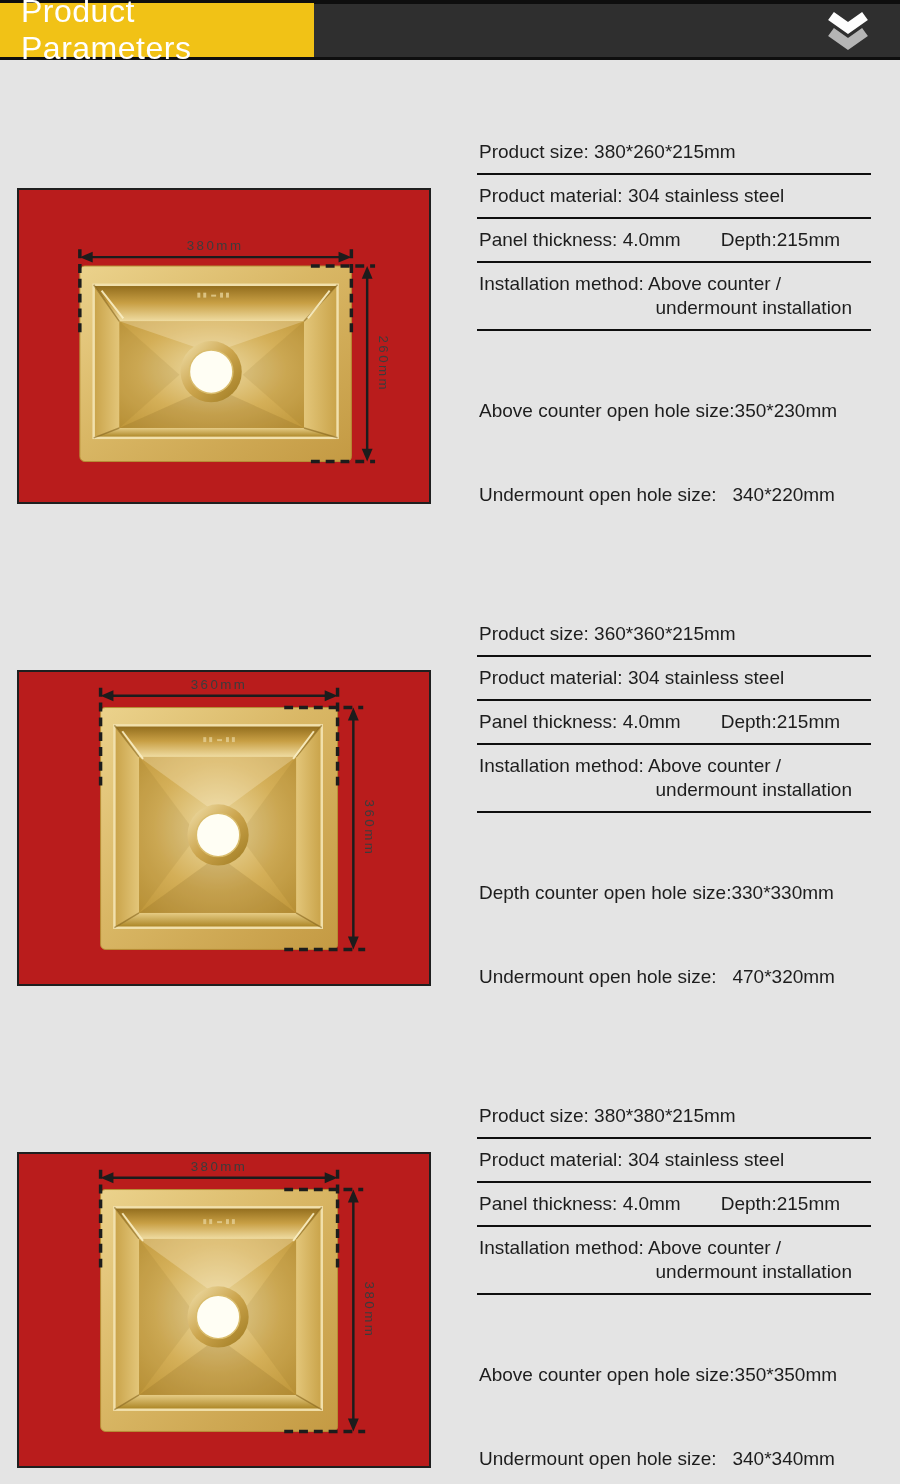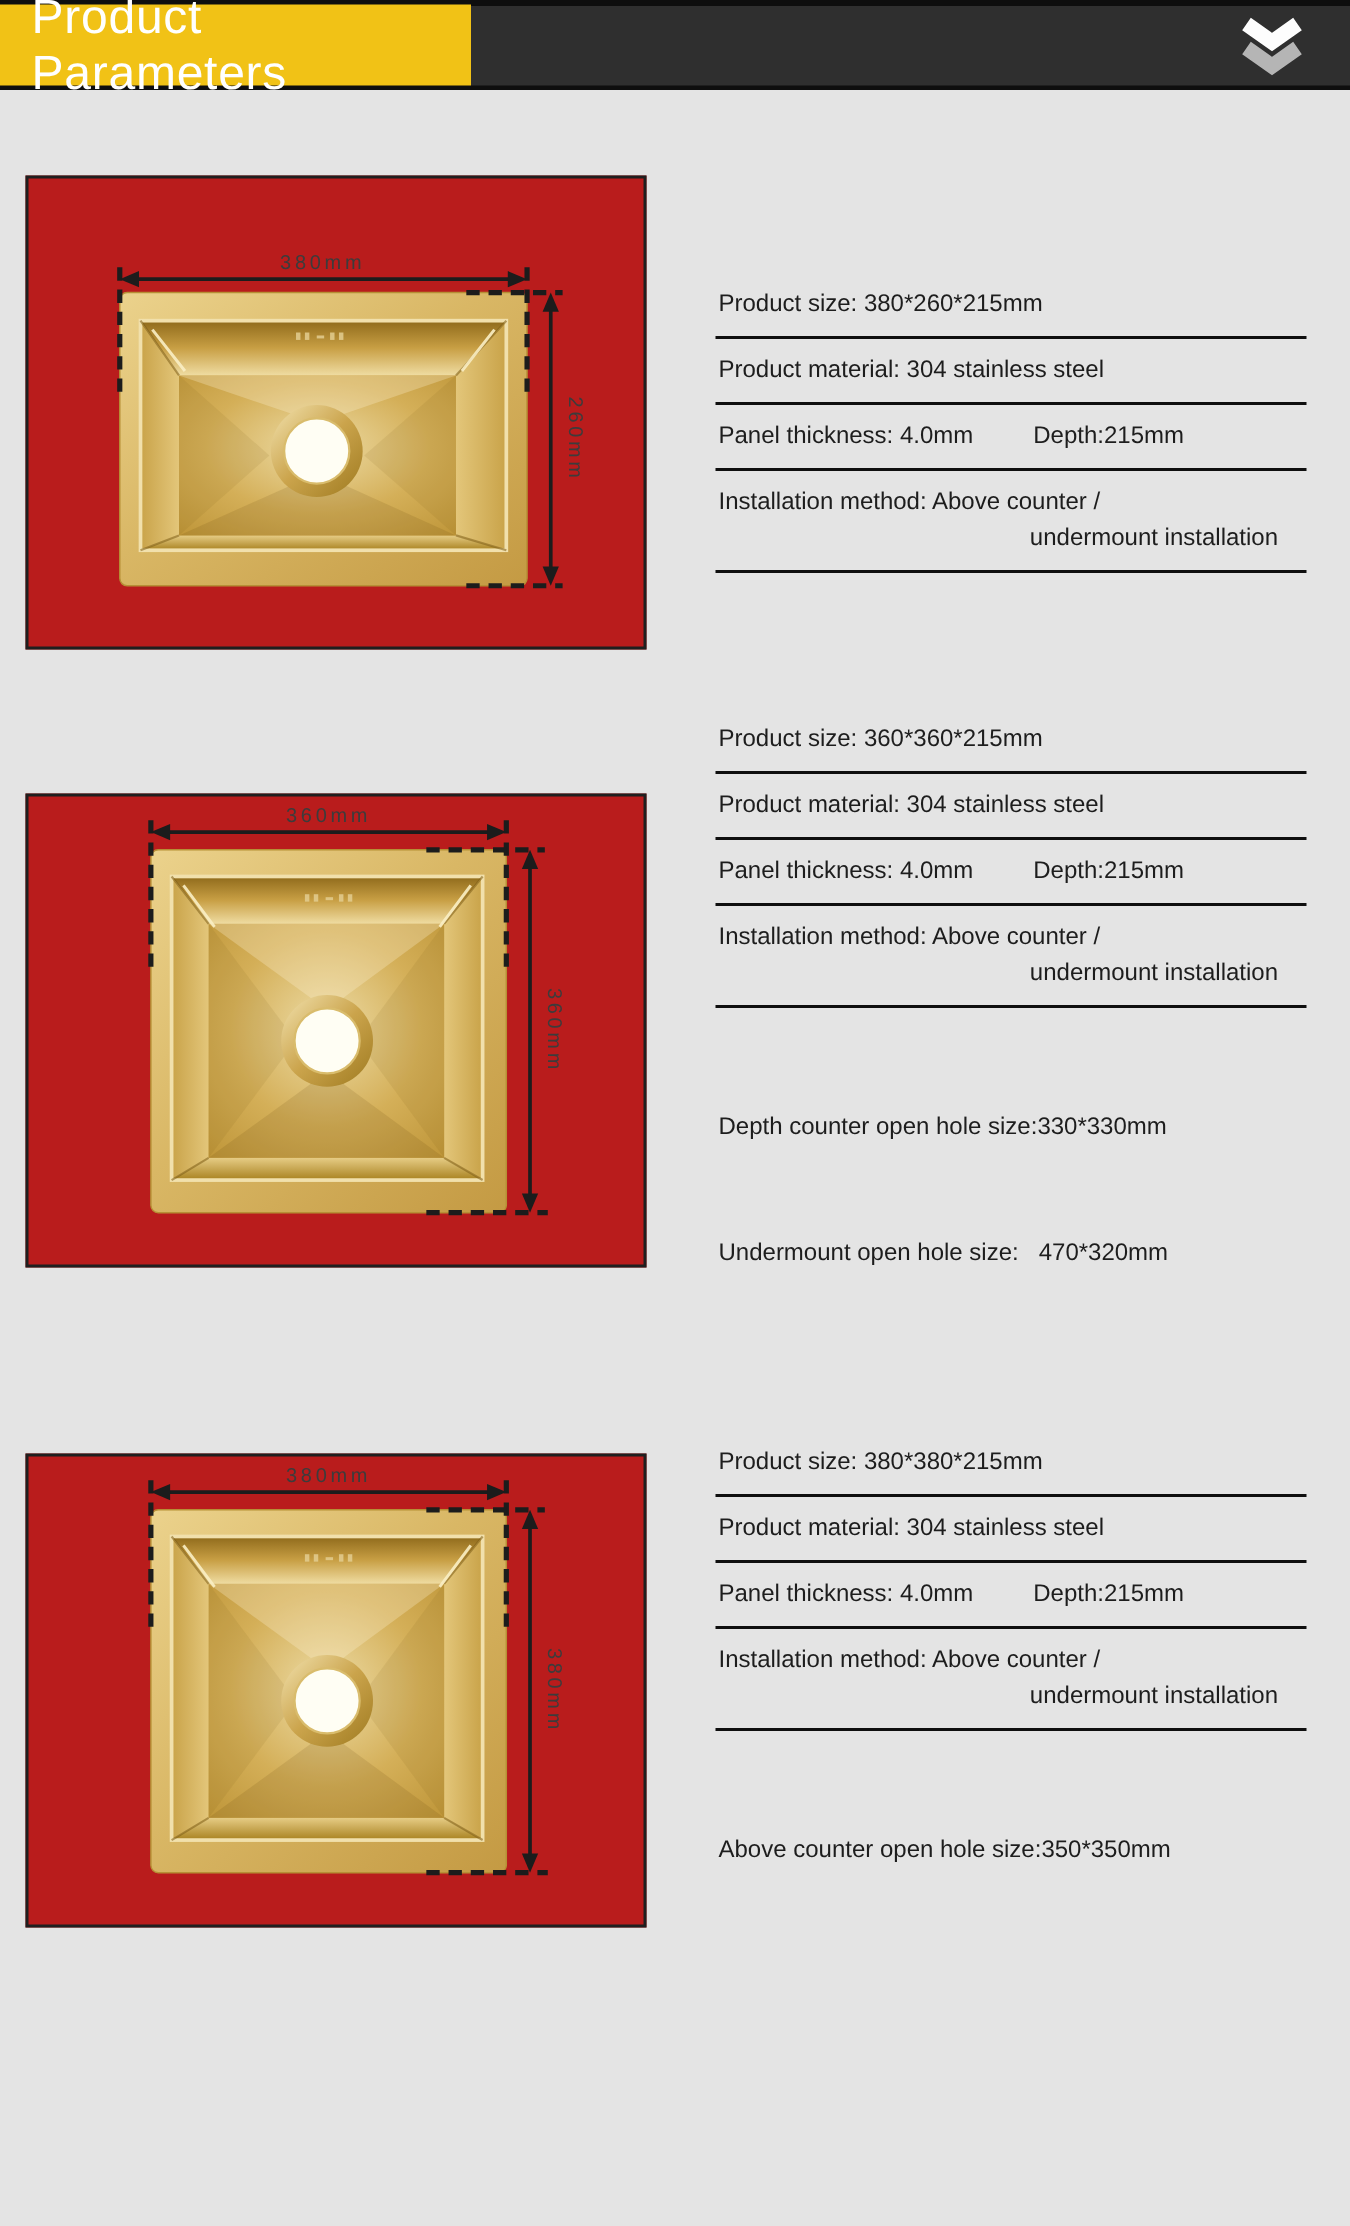--- a/index.html
+++ b/index.html
@@ -14,21 +14,21 @@
   .hdr-icon{position:absolute;right:28px;top:11px;width:48px;height:40px;cursor:pointer;
             display:flex;align-items:center;justify-content:center;}
   
   main{padding-left:17px;}
   .section-row{display:flex;align-items:center;margin-bottom:25px;}
   .section-row.first{margin-top:57px;}
   .diagram-box{width:414px;height:316px;background:#b91c1c;border:2px solid #1f1f1f;
                box-sizing:border-box;flex:none;}
   .diagram-box svg{display:block;width:410px;height:312px;}
   
-  .specs{width:394px;margin-left:46px;margin-top:14px;color:#1d1d1d;font-size:16px;line-height:24px;}
+  .specs{width:394px;margin-left:46px;margin-top:14px;color:#1d1d1d;font-size:19px;line-height:24px;}
   .spec-row{padding:9px 0 9px 2px;border-bottom:2px solid #0f0f0f;}
   .spec-row.duo{display:flex;gap:40px;}
   .spec-row.install .l2{text-align:right;padding-right:19px;}
   .spec-row.holes{border-bottom:none;padding-top:10px;line-height:28px;white-space:pre-wrap;}
   
   .arr{stroke:#1c1c1c;stroke-width:2.5;}
   .head{fill:#1c1c1c;}
   .dash{stroke:#1c1c1c;stroke-width:3.5;stroke-dasharray:9 6;fill:none;}
   .crease{stroke:rgba(125,92,22,.55);stroke-width:1.5;fill:none;}
   .bright{stroke:rgba(250,238,196,.9);stroke-width:2;fill:none;}
@@ -135,20 +135,24 @@
         <div class="spec-row">Product size: 380*260*215mm</div>
         <div class="spec-row">Product material: 304 stainless steel</div>
         <div class="spec-row duo">
           <span>Panel thickness: 4.0mm</span>
           <span>Depth:215mm</span>
         </div>
         <div class="spec-row install">
           <div>Installation method: Above counter /</div>
           <div class="l2">undermount installation</div>
         </div>
+        <div class="spec-row holes">
+          <div>Above counter open hole size:350*230mm</div>
+          <div>Undermount open hole size:   340*220mm</div>
+        </div>
       </div>
     </section>
 
     <section class="section-row">
       <div class="diagram-box">
         <svg viewBox="0 0 414 316">
           <rect x="82" y="36" width="240" height="245" rx="5" fill="url(#gFlange)" stroke="#B68F35"></rect>
           <polygon points="96,54 306,54 280,86 121,86" fill="url(#gWallTop)"></polygon>
           <polygon points="96,54 121,86 121,244 96,259" fill="url(#gWallL)"></polygon>
           <polygon points="306,54 280,86 280,244 306,259" fill="url(#gWallR)"></polygon>
@@ -249,18 +253,19 @@
         <div class="spec-row duo">
           <span>Panel thickness: 4.0mm</span>
           <span>Depth:215mm</span>
         </div>
         <div class="spec-row install">
           <div>Installation method: Above counter /</div>
           <div class="l2">undermount installation</div>
         </div>
         <div class="spec-row holes">
           <div>Above counter open hole size:350*350mm</div>
+          <div>Undermount open hole size:   340*340mm</div>
         </div>
       </div>
     </section>
 
   </main>
 </div>
 
 </body></html>

